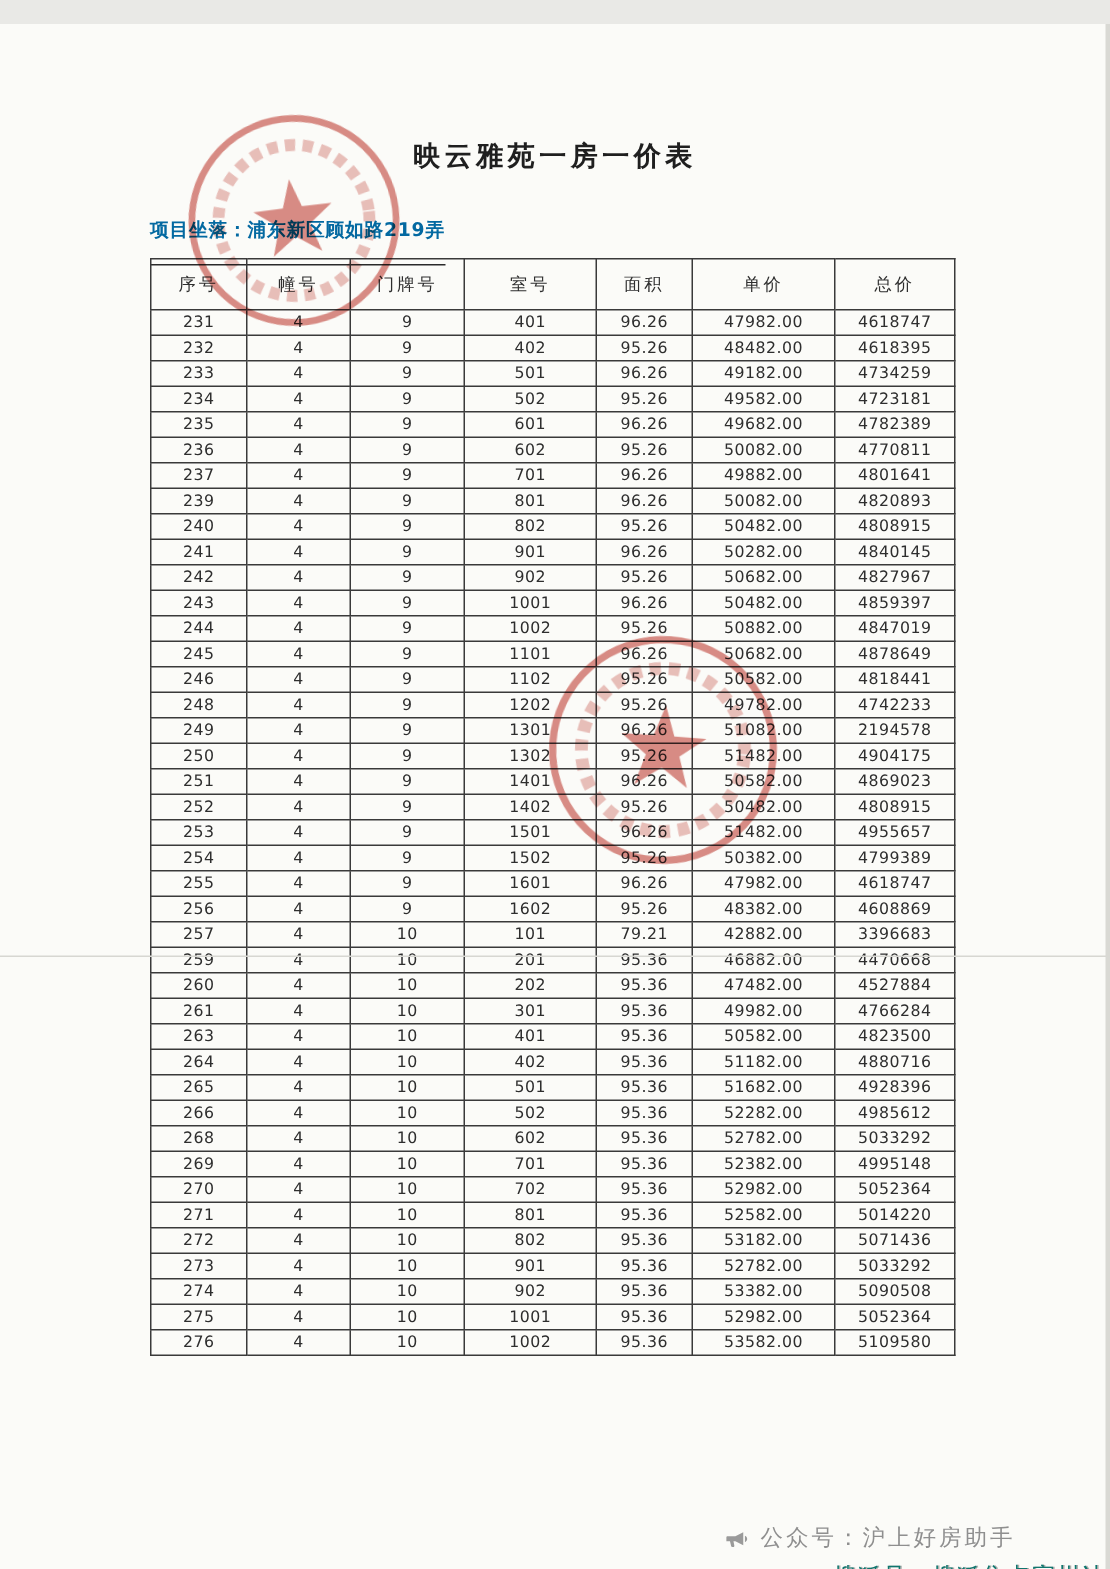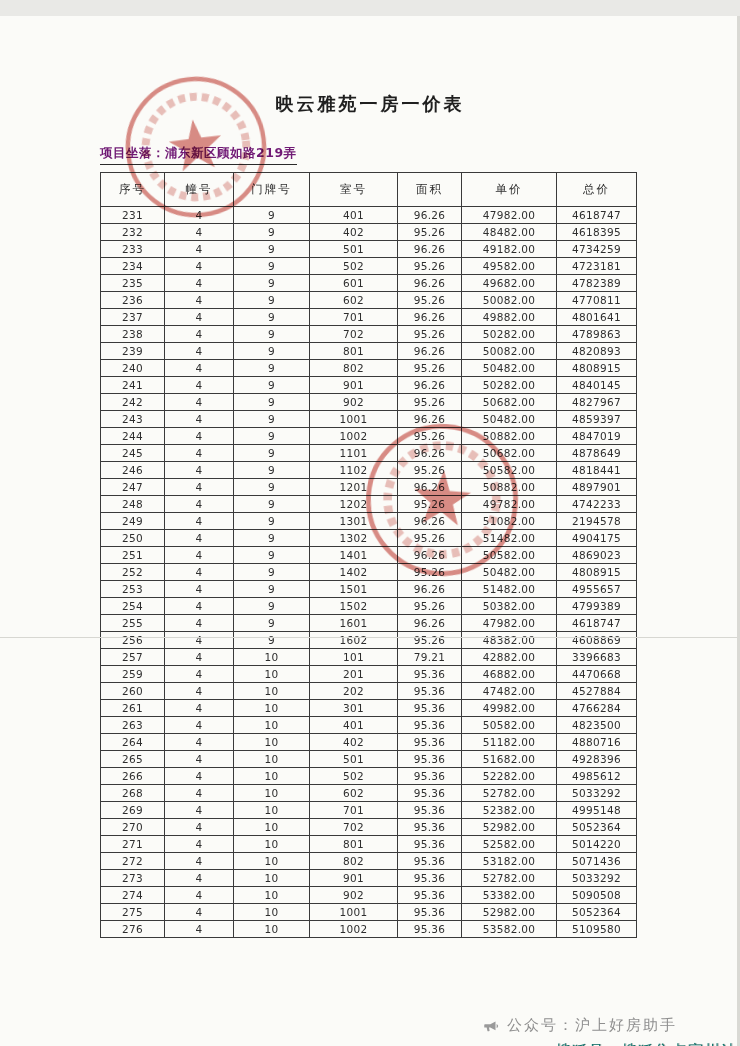--- a/index.html
+++ b/index.html
@@ -1,21 +1,21 @@
 <!DOCTYPE html>
 <html><head>
 <meta charset="utf-8">
 <style>
   html,body{margin:0;padding:0;}
   body{background:#e9e9e6;font-family:"DejaVu Sans","Liberation Sans",sans-serif;}
   .page{position:relative;width:740px;height:1046px;margin:16px auto;background:#fbfbf8;overflow:hidden;color:#2b2b2b;}
   .page::after{content:"";position:absolute;right:0;top:0;width:3px;height:100%;background:#d9d9d4;}
 
   .doc-title{position:absolute;left:0;right:0;top:76px;text-align:center;font-size:18px;font-weight:bold;letter-spacing:3px;color:#1f1f1f;}
-  .doc-location{position:absolute;left:100px;top:129px;font-size:12.5px;font-weight:bold;color:#701a75;border-bottom:1.5px solid #2a2a2a;padding-bottom:2px;letter-spacing:0.5px;}
+  .doc-location{position:absolute;left:100px;top:129px;font-size:12.5px;font-weight:bold;color:#0369a1;border-bottom:1.5px solid #2a2a2a;padding-bottom:14px;letter-spacing:0.5px;}
 
   table.price{position:absolute;left:100px;top:156px;width:536px;border-collapse:collapse;table-layout:fixed;background:transparent;}
   table.price th,table.price td{border:1px solid #3a3a3a;text-align:center;padding:0;font-weight:normal;color:#2e2e2e;overflow:hidden;white-space:nowrap;}
   table.price thead th{height:33px;font-size:11.5px;letter-spacing:2px;}
   table.price tbody td{height:16px;font-size:10.5px;line-height:16px;letter-spacing:0.3px;}
 
   .seal{position:absolute;mix-blend-mode:multiply;opacity:0.62;pointer-events:none;filter:blur(0.4px);}
   .seal-top{left:122px;top:52px;width:148px;height:158px;transform:rotate(-7deg);}
   .seal-mid{left:362px;top:404px;width:160px;height:160px;transform:rotate(4deg);}
 
@@ -113,29 +113,20 @@
         <tr>
           <td>237</td>
           <td>4</td>
           <td>9</td>
           <td>701</td>
           <td>96.26</td>
           <td>49882.00</td>
           <td>4801641</td>
         </tr>
         <tr>
-          <td>238</td>
-          <td>4</td>
-          <td>9</td>
-          <td>702</td>
-          <td>95.26</td>
-          <td>50282.00</td>
-          <td>4789863</td>
-        </tr>
-        <tr>
           <td>239</td>
           <td>4</td>
           <td>9</td>
           <td>801</td>
           <td>96.26</td>
           <td>50082.00</td>
           <td>4820893</td>
         </tr>
         <tr>
           <td>240</td>
@@ -192,29 +183,20 @@
           <td>4878649</td>
         </tr>
         <tr>
           <td>246</td>
           <td>4</td>
           <td>9</td>
           <td>1102</td>
           <td>95.26</td>
           <td>50582.00</td>
           <td>4818441</td>
-        </tr>
-        <tr>
-          <td>247</td>
-          <td>4</td>
-          <td>9</td>
-          <td>1201</td>
-          <td>96.26</td>
-          <td>50882.00</td>
-          <td>4897901</td>
         </tr>
         <tr>
           <td>248</td>
           <td>4</td>
           <td>9</td>
           <td>1202</td>
           <td>95.26</td>
           <td>49782.00</td>
           <td>4742233</td>
         </tr>

